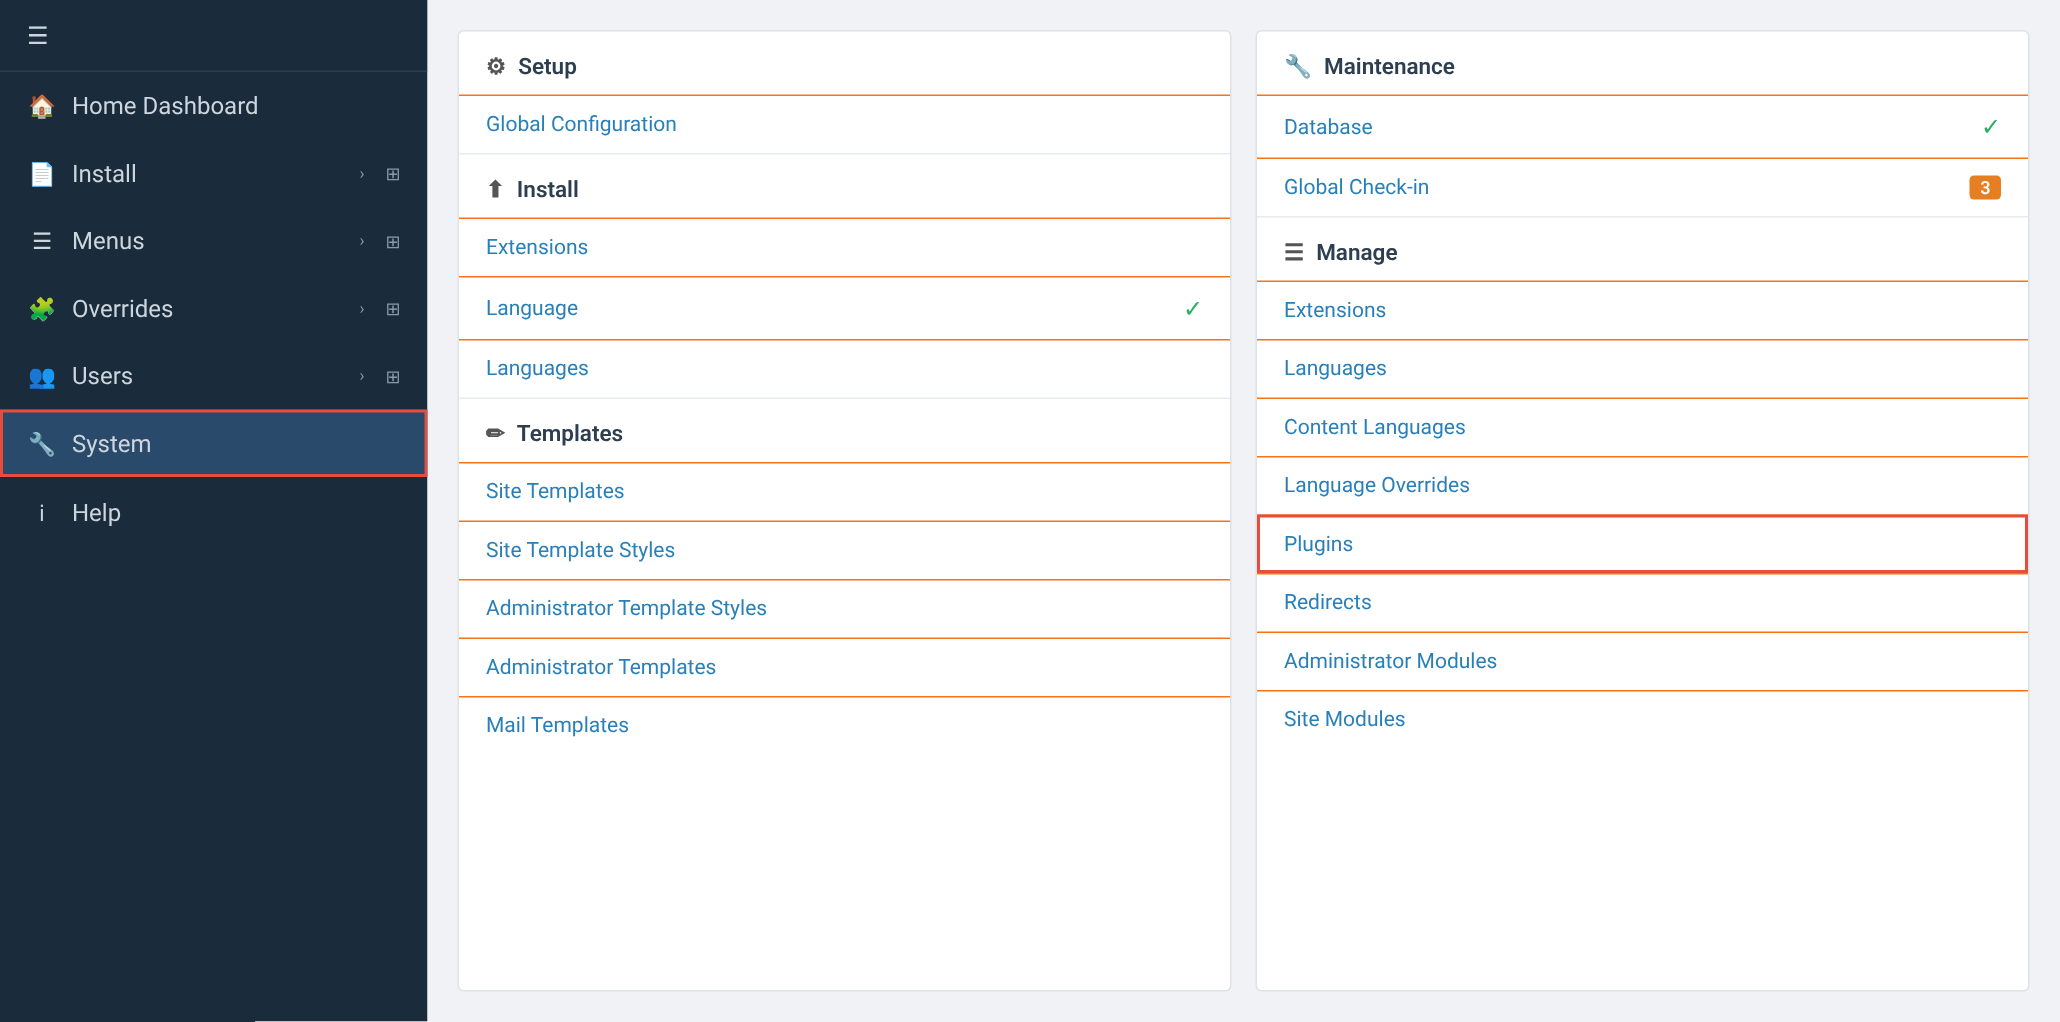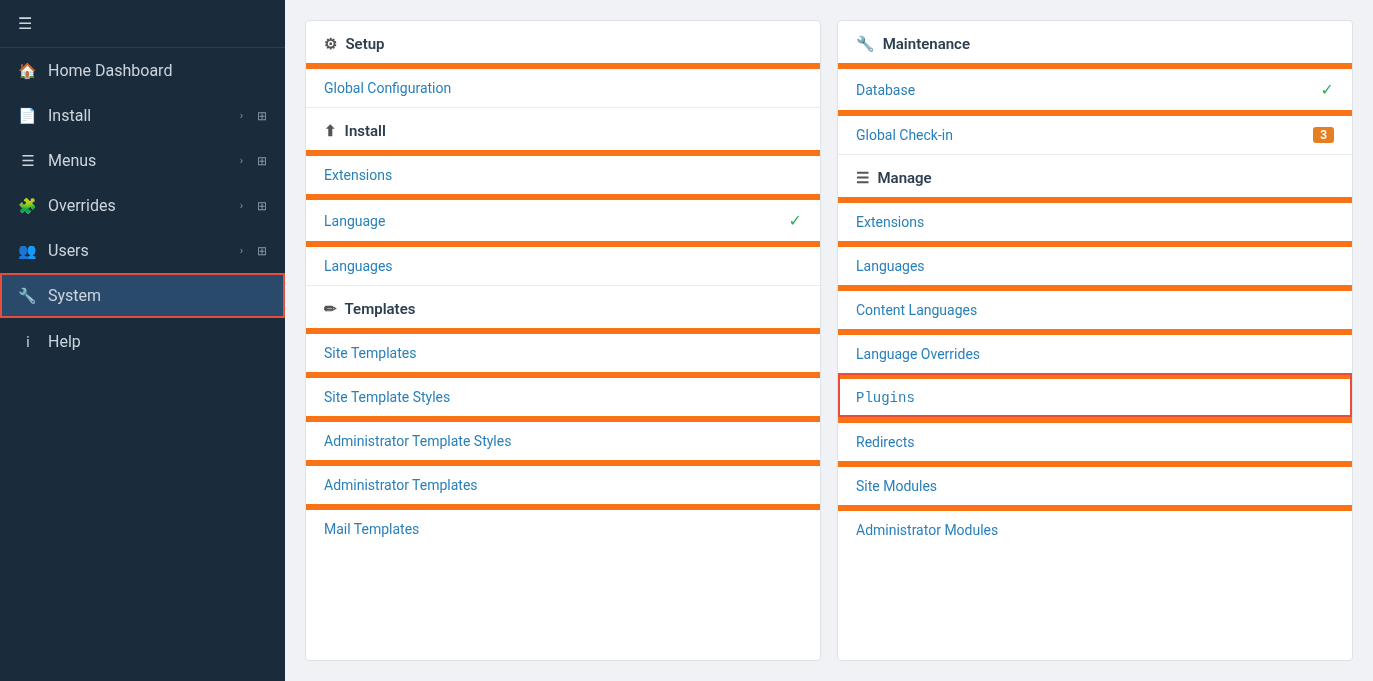--- a/index.html
+++ b/index.html
@@ -81,39 +81,38 @@
       font-size: 15px;
       color: #2c3e50;
     }
     .section-header .icon { color: #555; font-size: 15px; }
 
     .panel-link {
       display: flex;
       align-items: center;
       justify-content: space-between;
       padding: 11px 18px;
-      border-top: 6px solid #f97316;
+      border-top: 1px solid #f97316;
       color: #2980b9;
       cursor: pointer;
       font-size: 14px;
       transition: background 0.1s;
     }
     .panel-link .check { color: #27ae60; font-size: 16px; }
     .panel-link .badge {
       background: #e67e22;
       color: #fff;
       border-radius: 3px;
       padding: 1px 7px;
       font-size: 12px;
       font-weight: 600;
     }
     .panel-link.highlighted {
       outline: 2px solid #e74c3c;
       outline-offset: -2px;
-      font-family: Liberation Mono, monospace;
     }
 
     .right-panel { flex: 1; }
   </style>
 </head>
 <body>
 
 <nav class="sidebar">
   <div class="sidebar-toggle">
     <span class="icon">☰</span>
@@ -242,20 +241,20 @@
         <div class="panel-link">
           <span>Language Overrides</span>
         </div>
         <div class="panel-link highlighted">
           <span>Plugins</span>
         </div>
         <div class="panel-link">
           <span>Redirects</span>
         </div>
         <div class="panel-link">
+          <span>Administrator Modules</span>
+        </div>
+        <div class="panel-link">
           <span>Site Modules</span>
-        </div>
-        <div class="panel-link">
-          <span>Administrator Modules</span>
         </div>
       </div>
     </div>
 </div>
 
 </body></html>

